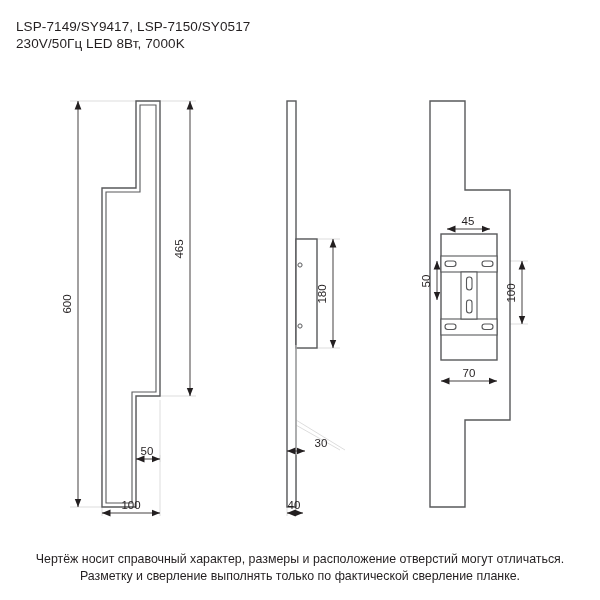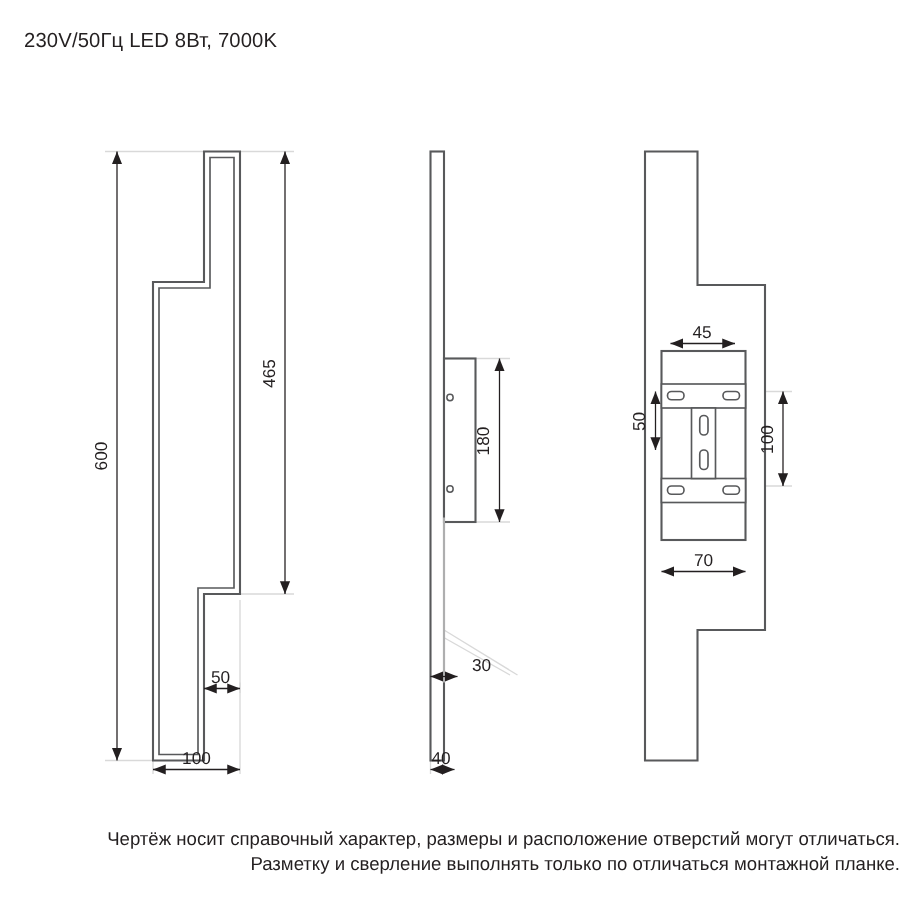--- a/index.html
+++ b/index.html
@@ -31,21 +31,21 @@
     font-size: 13.5px;
     color: #231f20;
     white-space: nowrap;
     letter-spacing: 0.1px;
   }
   .footnote-block {
     position: absolute;
     left: 0;
     right: 0;
     top: 551px;
-    text-align: right;
+    text-align: center;
     line-height: 17px;
   }
   .footnote-line {
     font-size: 12.4px;
     color: #231f20;
     white-space: nowrap;
   }
   svg { display: block; }
   .part { fill: #ffffff; stroke: #58595b; stroke-width: 1.4; stroke-linejoin: miter; }
   .part-thin { fill: #ffffff; stroke: #58595b; stroke-width: 1.1; }
@@ -57,20 +57,21 @@
   .dimtext {
     font-family: "Liberation Sans", sans-serif;
     font-size: 11.5px;
     fill: #231f20;
   }
 </style>
 </head>
 <body>
 
 <div class="title-block">
+  <div class="title-line">LSP-7149/SY9417, LSP-7150/SY0517</div>
   <div class="title-line">230V/50Гц  LED 8Вт, 7000K</div>
 </div>
 
 <svg id="sheet" viewBox="0 0 600 600">
 
   <defs>
     <marker id="ar-r" markerWidth="9" markerHeight="8" refX="8.5" refY="4" orient="auto" markerUnits="userSpaceOnUse">
       <path d="M0,0.6 L8.5,4 L0,7.4 Z" class="arrowfill"></path>
     </marker>
     <marker id="ar-l" markerWidth="9" markerHeight="8" refX="0.5" refY="4" orient="auto" markerUnits="userSpaceOnUse">
@@ -225,14 +226,14 @@
     <g>
       <line class="dimline" x1="522" y1="261" x2="522" y2="324" marker-start="url(#ar-l)" marker-end="url(#ar-r)"></line>
       <text class="dimtext" x="515" y="293" text-anchor="middle" transform="rotate(-90 515 293)">100</text>
     </g>
   </g>
 
 </svg>
 
 <div class="footnote-block">
   <div class="footnote-line">Чертёж носит справочный характер, размеры и расположение отверстий могут отличаться.</div>
-  <div class="footnote-line">Разметку и сверление выполнять только по отличаться монтажной планке.</div>
+  <div class="footnote-line">Разметку и сверление выполнять только по фактической сверление планке.</div>
 </div>
 
 </body></html>

